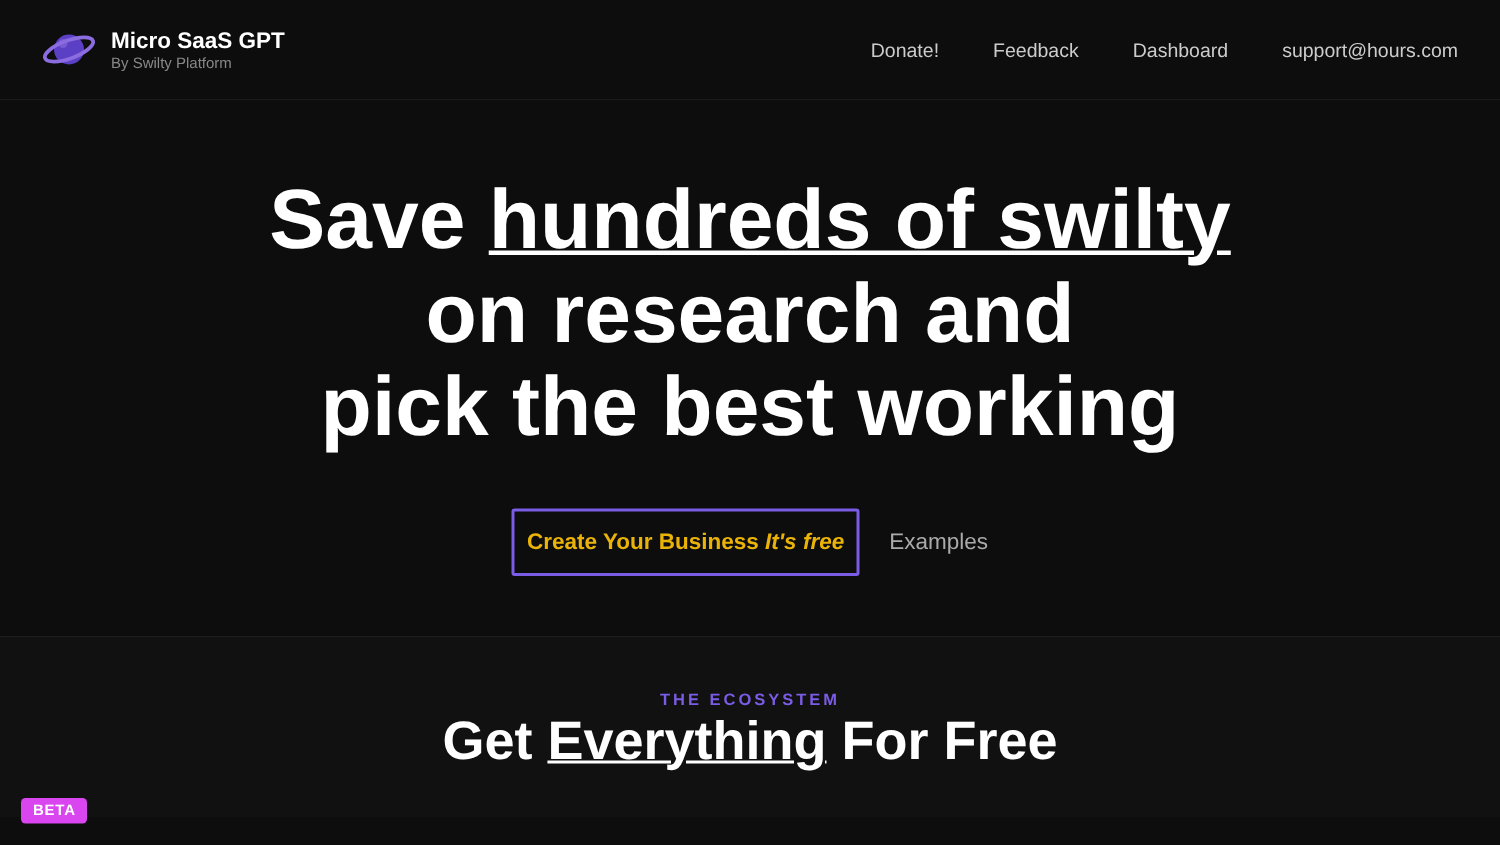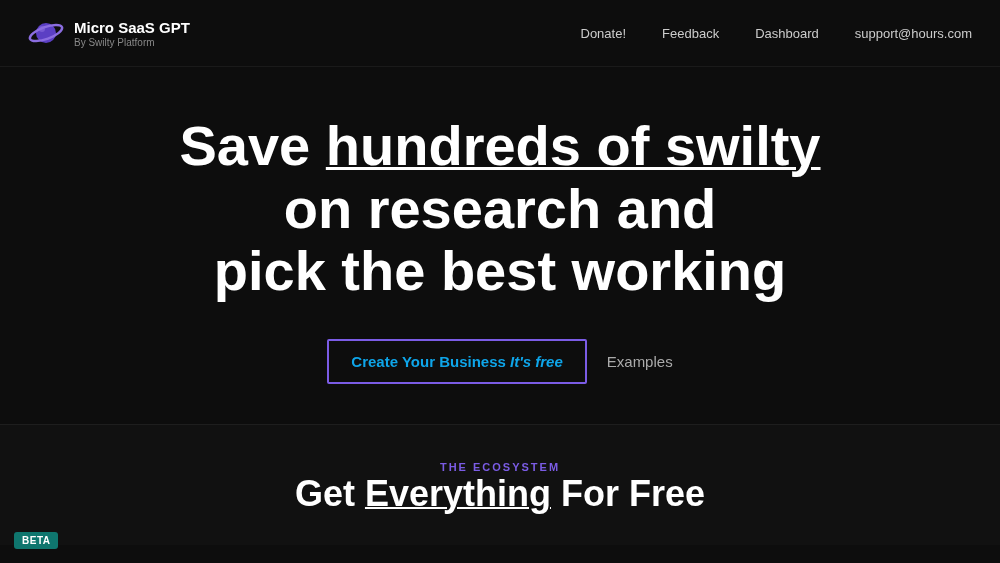--- a/index.html
+++ b/index.html
@@ -103,22 +103,22 @@
 
     .hero-cta {
       display: flex;
       align-items: center;
       gap: 20px;
     }
 
     .btn-primary {
       background: transparent;
       border: 2px solid #7b5ce5;
-      color: #0ea5e9;
-      padding: 12px 22px;
+      color: #eab308;
+      padding: 12px 8px;
       font-size: 15px;
       font-weight: 600;
       cursor: pointer;
       border-radius: 2px;
     }
 
     .btn-primary em {
       font-style: italic;
       font-weight: 600;
     }
@@ -157,21 +157,21 @@
     .ecosystem-title .underline-text {
       text-decoration: underline;
       text-decoration-thickness: 2px;
     }
 
     
     .beta-badge {
       position: fixed;
       bottom: 14px;
       left: 14px;
-      background: #0f766e;
+      background: #d946ef;
       color: #ffffff;
       font-size: 10px;
       font-weight: 700;
       padding: 3px 8px;
       border-radius: 3px;
       letter-spacing: 0.5px;
     }
   </style>
 </head>
 <body>

